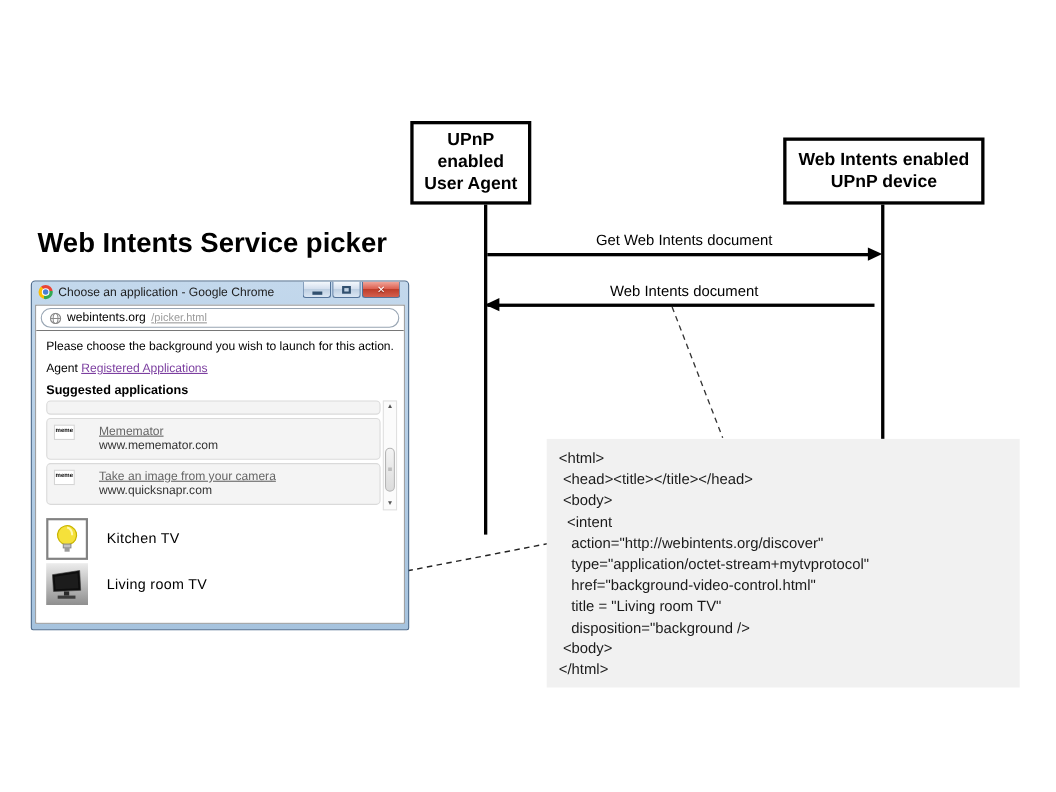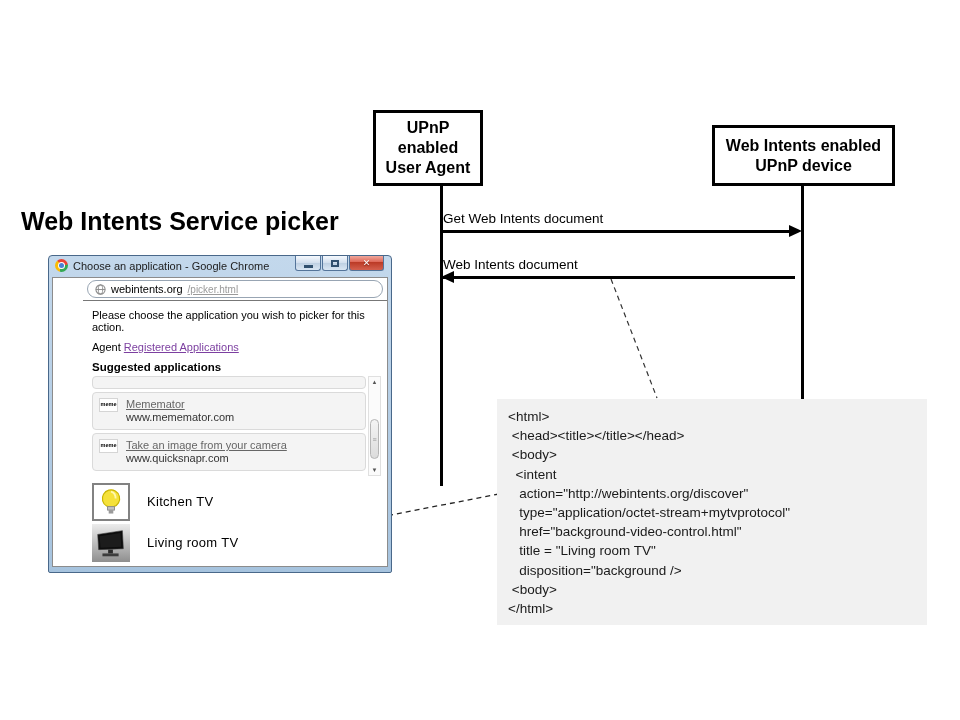--- a/index.html
+++ b/index.html
@@ -9,75 +9,75 @@
 
   
   .actor-box { position:absolute; border:3px solid #000; background:#fff;
                display:flex; flex-direction:column; align-items:center; justify-content:center;
                font-weight:bold; font-size:16px; line-height:20px; text-align:center; color:#000; }
   #actor-left  { left:373px; top:110px; width:110px; height:76px; }
   #actor-right { left:712px; top:125px; width:183px; height:61px; }
   .lifeline { position:absolute; width:3px; background:#000; }
   #lifeline-left  { left:440px; top:186px; height:300px; }
   #lifeline-right { left:801px; top:186px; height:213px; }
-  .msg-label { position:absolute; left:443px; width:358px; 
+  .msg-label { position:absolute; left:443px; width:358px; text-align:center;
                font-size:13.5px; color:#000; }
   #msg1-label { top:211px; }
   #msg2-label { top:257px; }
   .msg-line { position:absolute; left:443px; width:352px; height:3px; background:#000; }
   #msg1-line { top:230px; }
   #msg2-line { top:276px; }
   .arrhead { position:absolute; width:0; height:0; border-top:6px solid transparent;
              border-bottom:6px solid transparent; }
   #msg1-head { left:789px; top:225px; border-left:13px solid #000; }
   #msg2-head { left:441px; top:271px; border-right:13px solid #000; }
 
   
-  .page-title { position:absolute; left:21px; top:207px; font-size:25px; font-weight:bold; color:#000; }
+  .page-title { position:absolute; left:34px; top:207px; font-size:25px; font-weight:bold; color:#000; }
 
   
   .window { position:absolute; left:28px; top:255px; width:344px; height:318px;
             background:linear-gradient(#c3d8ec,#a6c3de); border:1px solid #49688a;
             border-radius:4px 4px 2px 2px; padding:0 3px 5px 3px;
-            display:flex; flex-direction:column;margin-left:20px; }
+            display:flex; flex-direction:column; }
   .titlebar { height:21px; display:flex; align-items:flex-start; gap:5px; padding:3px 0 0 3px; }
   .titlebar-text { font-size:11px; color:#1c1c1c; margin-top:1px; white-space:nowrap; }
   .chrome-icon { width:13px; height:13px; border-radius:50%; position:relative; flex:0 0 13px;
       background:conic-gradient(from -40deg,#ea4335 0 33%,#34a853 0 66%,#fbbc05 0 100%); }
   .chrome-icon::before { content:""; position:absolute; left:3px; top:3px; width:7px; height:7px;
       background:#fff; border-radius:50%; }
   .chrome-icon::after { content:""; position:absolute; left:4px; top:4px; width:5px; height:5px;
       background:#4a7fd4; border-radius:50%; }
   .win-btns { margin-left:auto; display:flex; gap:1px; margin-top:-3px; margin-right:4px; }
   .win-btn { width:26px; height:15px; border:1px solid #54749a; border-top:none;
       border-radius:0 0 3px 3px; background:linear-gradient(#f5f9fd,#d3dfee 48%,#bccee1 48%,#dae6f3);
       display:flex; align-items:center; justify-content:center; }
   .btn-min-glyph { width:9px; height:3px; background:#31506f; margin-top:6px; }
   .btn-max-glyph { width:8px; height:7px; border:2px solid #31506f; background:transparent; }
   .btn-close { width:35px; border-radius:0 0 3px 3px;
       background:linear-gradient(#f0a79c,#dd6353 45%,#bb3a26 45%,#d4604e);
       color:#fff; font-size:9px; font-weight:bold; text-shadow:0 1px 1px #7c1d10; }
   .win-body { flex:1; background:#fff; border:1px solid #8c8c8c; display:flex;
-              flex-direction:column; min-height:0;padding-left:30px; }
+              flex-direction:column; min-height:0; }
   .addressbar { height:23px; background:#fff; border-bottom:1px solid #777;
                 display:flex; align-items:center; padding:2px 4px; }
   .urlbox { flex:1; height:18px; border:1px solid #98a5b3; border-radius:9px; background:#fff;
             display:flex; align-items:center; gap:5px; padding:0 7px; }
   .url-host { font-size:11px; color:#000; }
   .url-path { font-size:10px; color:#9a9a9a;text-decoration:underline; }
   .content { flex:1; background:#fff; padding:6px 6px 0 9px; font-size:11px; color:#000;
              overflow:hidden; }
   .prompt { margin:2px 0 8px 0; }
   .view-line { margin-bottom:8px; }
   .reg-link { color:#7c3fa0; text-decoration:underline; cursor:pointer; }
   .sugg-head { font-weight:bold; font-size:11.5px; margin-bottom:3px; }
   .applist { position:relative; height:100px; padding-right:15px; margin-bottom:6px; }
   .app-row { background:#f4f4f4; border:1px solid #dadada; border-radius:4px; margin-bottom:3px; }
   .app-row.partial { height:13px; }
-  .app-row.full { height:38px; display:flex; align-items:flex-start; gap:8px; padding:5px 6px; }
+  .app-row.full { height:38px; display:flex; align-items:flex-start; gap:22px; padding:5px 6px; }
   .meme-icon { width:19px; height:14px; background:#fff; border:1px solid #d5d5d5;
                font-size:5.5px; font-weight:bold; color:#000; line-height:6px;
                text-align:center; padding-top:2px; flex:0 0 19px; }
   .app-name { font-size:11px; color:#666; text-decoration:underline; cursor:pointer; }
   .app-url { font-size:11px; color:#333; margin-top:1px; }
   .scrollbar { position:absolute; right:0; top:0; bottom:0; width:13px; background:#fbfbfb;
                border:1px solid #e0e0e0; }
   .scroll-arrow { position:absolute; left:0; width:11px; height:10px; font-size:6px; color:#555;
                   text-align:center; line-height:10px; }
   .scroll-up { top:0; } .scroll-down { bottom:0; }
@@ -154,21 +154,21 @@
           <svg width="11" height="11" viewBox="0 0 12 12">
             <circle cx="6" cy="6" r="5" fill="none" stroke="#8a8a8a" stroke-width="1.2"></circle>
             <line x1="1" y1="6" x2="11" y2="6" stroke="#8a8a8a" stroke-width="1"></line>
             <ellipse cx="6" cy="6" rx="2.4" ry="5" fill="none" stroke="#8a8a8a" stroke-width="1"></ellipse>
           </svg>
           <span class="url-host">webintents.org</span>
             <span class="url-path">/picker.html</span>
         </div>
       </div>
       <div class="content">
-        <div class="prompt">Please choose the application you wish to picker for this action.</div>
+        <div class="prompt">Please choose the background you wish to launch for this action.</div>
         <div class="view-line">
           <span>Agent</span>
           <span class="reg-link">Registered Applications</span>
         </div>
         <div class="sugg-head">Suggested applications</div>
 
         <div class="applist">
           <div class="app-row partial"></div>
           <div class="app-row full">
             <div class="meme-icon">meme</div>

